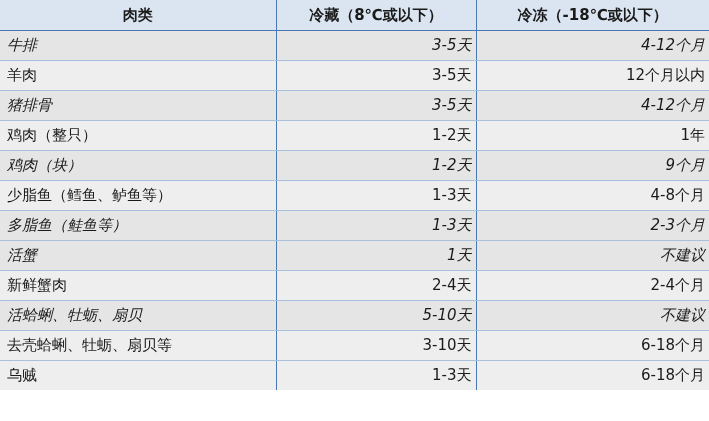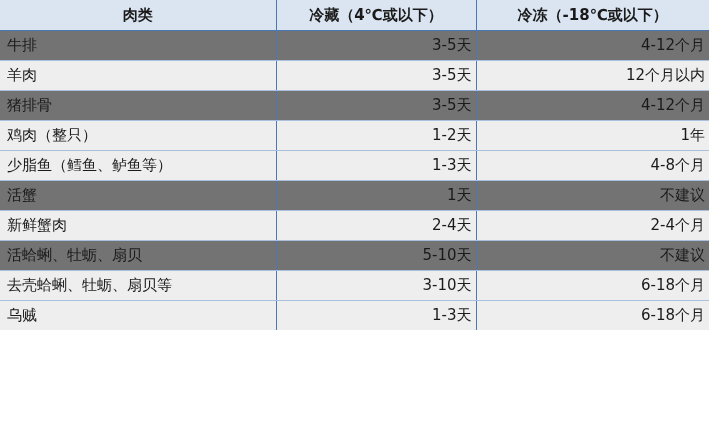--- a/index.html
+++ b/index.html
@@ -62,41 +62,42 @@
     border-bottom: none;
   }
   table.storage-table tbody td.col-name {
     text-align: left;
     padding-left: 7px;
   }
   table.storage-table tbody td.col-val {
     text-align: right;
   }
   tbody tr.row-odd td {
-    background: #737373;
+    background: #e5e5e5;
+    font-style: italic;
   }
   tbody tr.row-even td {
     background: #eeeeee;
     margin-left: 20px;
   }
 </style>
 </head>
 <body>
 
 <div class="table-wrap">
   <table class="storage-table">
     <colgroup>
       <col class="c0">
       <col class="c1">
       <col class="c2">
     </colgroup>
     <thead>
       <tr>
         <th>肉类</th>
-        <th>冷藏（4℃或以下）</th>
+        <th>冷藏（8℃或以下）</th>
         <th>冷冻（-18℃或以下）</th>
       </tr>
     </thead>
     <tbody>
       <tr class="row-odd">
         <td class="col-name">牛排</td>
         <td class="col-val">3-5天</td>
         <td class="col-val">4-12个月</td>
       </tr>
       <tr class="row-even">
@@ -107,24 +108,34 @@
       <tr class="row-odd">
         <td class="col-name">猪排骨</td>
         <td class="col-val">3-5天</td>
         <td class="col-val">4-12个月</td>
       </tr>
       <tr class="row-even">
         <td class="col-name">鸡肉（整只）</td>
         <td class="col-val">1-2天</td>
         <td class="col-val">1年</td>
       </tr>
+      <tr class="row-odd">
+        <td class="col-name">鸡肉（块）</td>
+        <td class="col-val">1-2天</td>
+        <td class="col-val">9个月</td>
+      </tr>
       <tr class="row-even">
         <td class="col-name">少脂鱼（鳕鱼、鲈鱼等）</td>
         <td class="col-val">1-3天</td>
         <td class="col-val">4-8个月</td>
+      </tr>
+      <tr class="row-odd">
+        <td class="col-name">多脂鱼（鲑鱼等）</td>
+        <td class="col-val">1-3天</td>
+        <td class="col-val">2-3个月</td>
       </tr>
       <tr class="row-odd">
         <td class="col-name">活蟹</td>
         <td class="col-val">1天</td>
         <td class="col-val">不建议</td>
       </tr>
       <tr class="row-even">
         <td class="col-name">新鲜蟹肉</td>
         <td class="col-val">2-4天</td>
         <td class="col-val">2-4个月</td>

